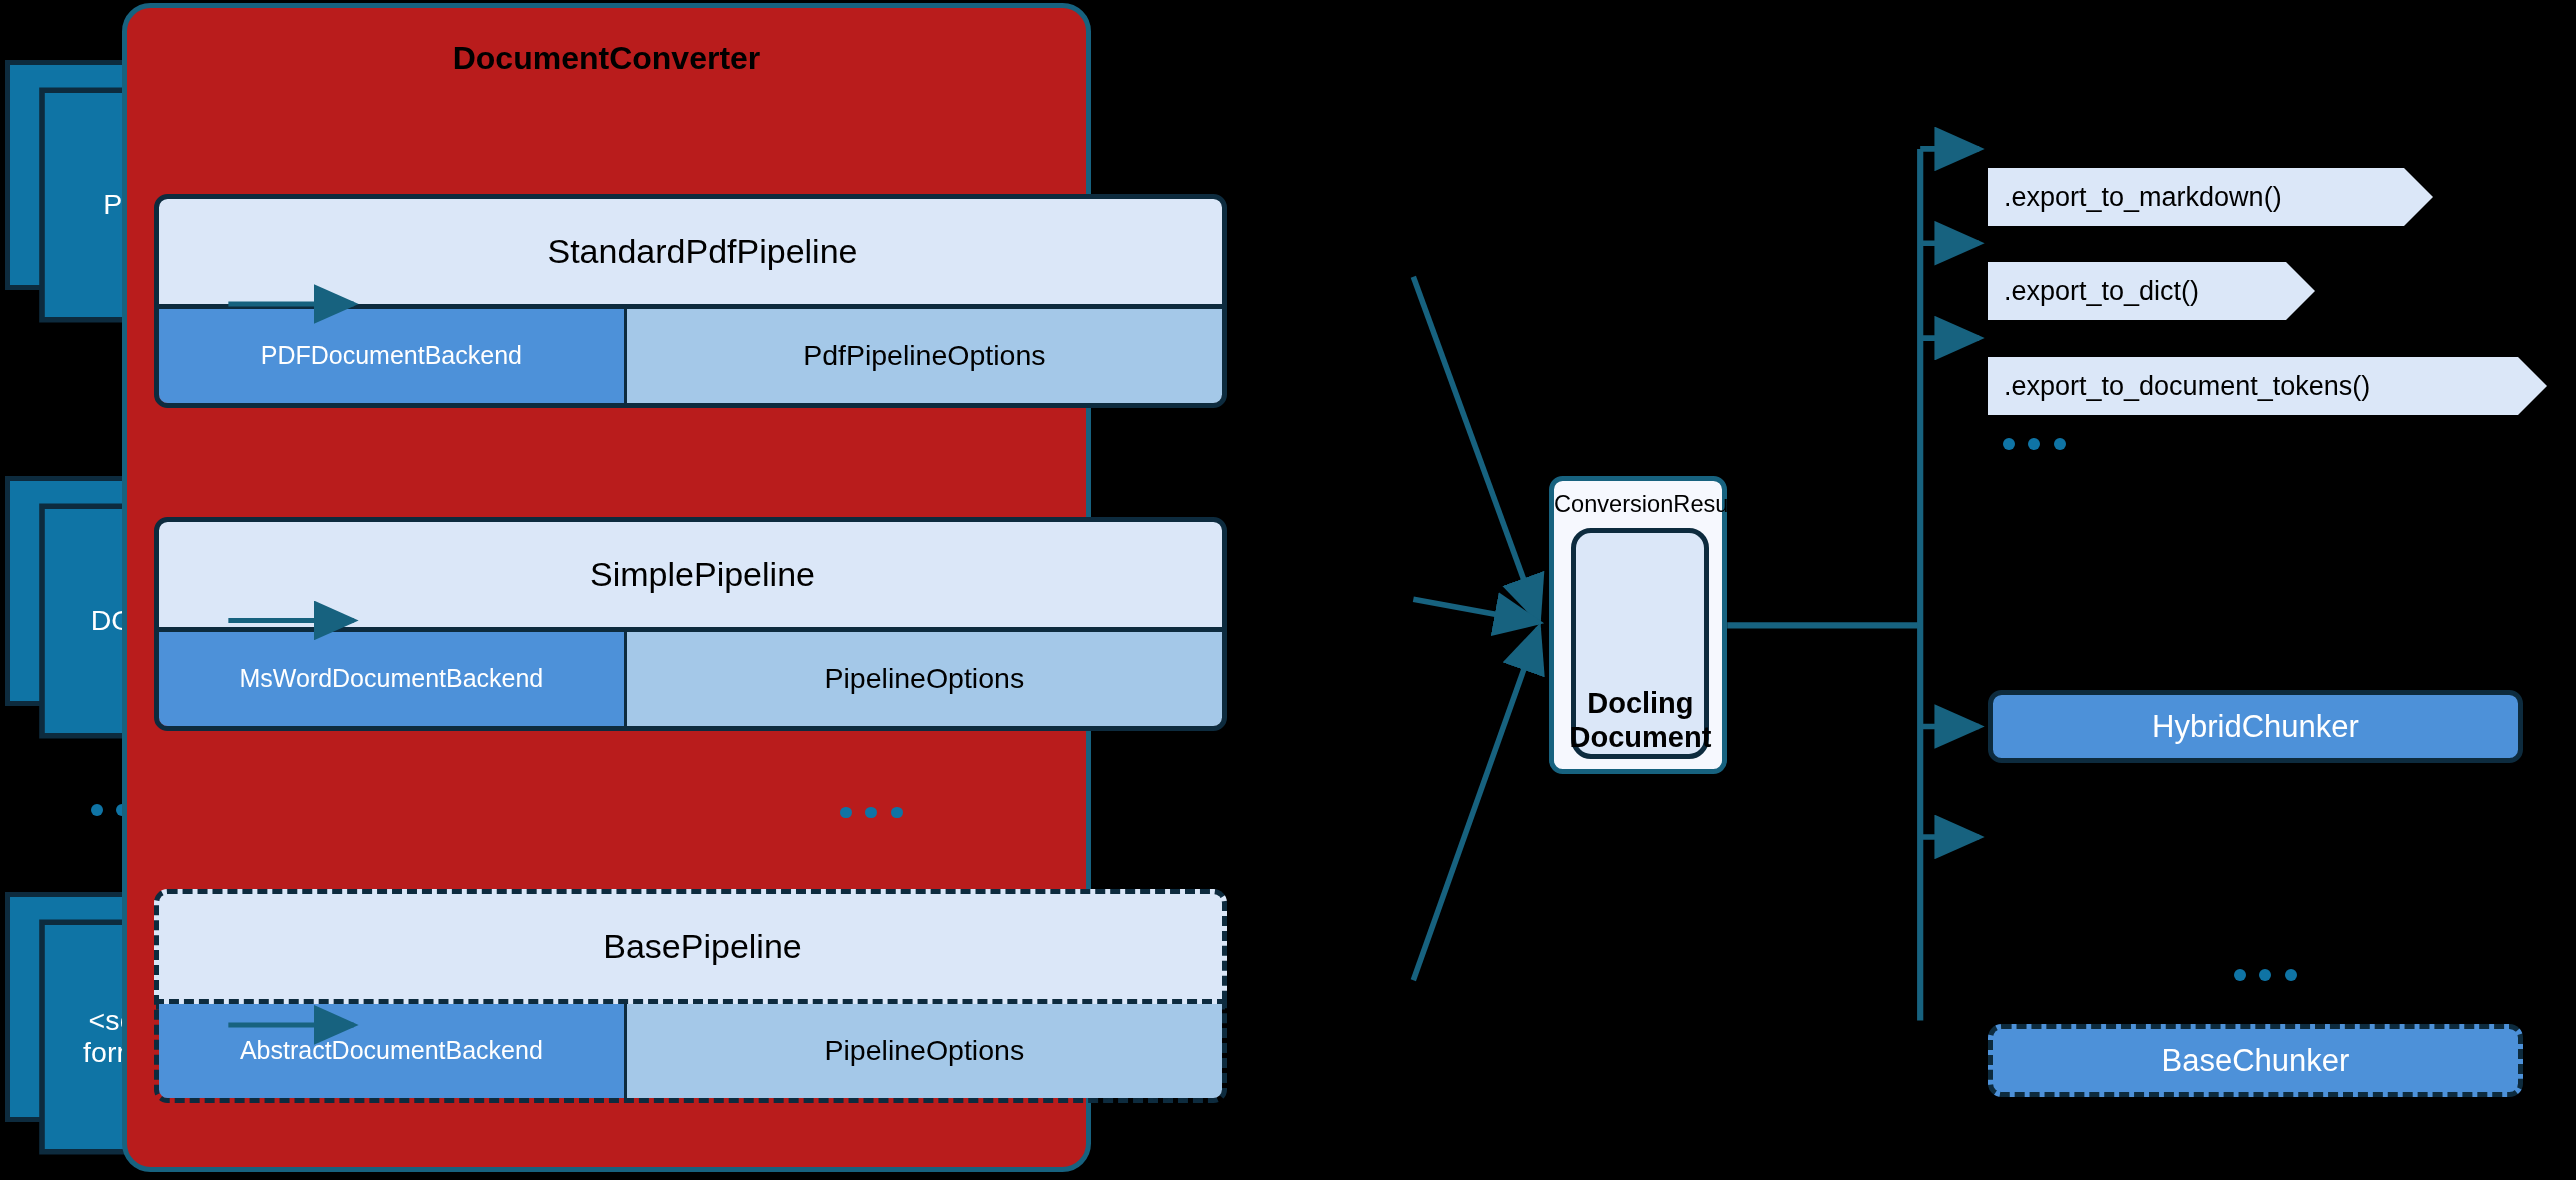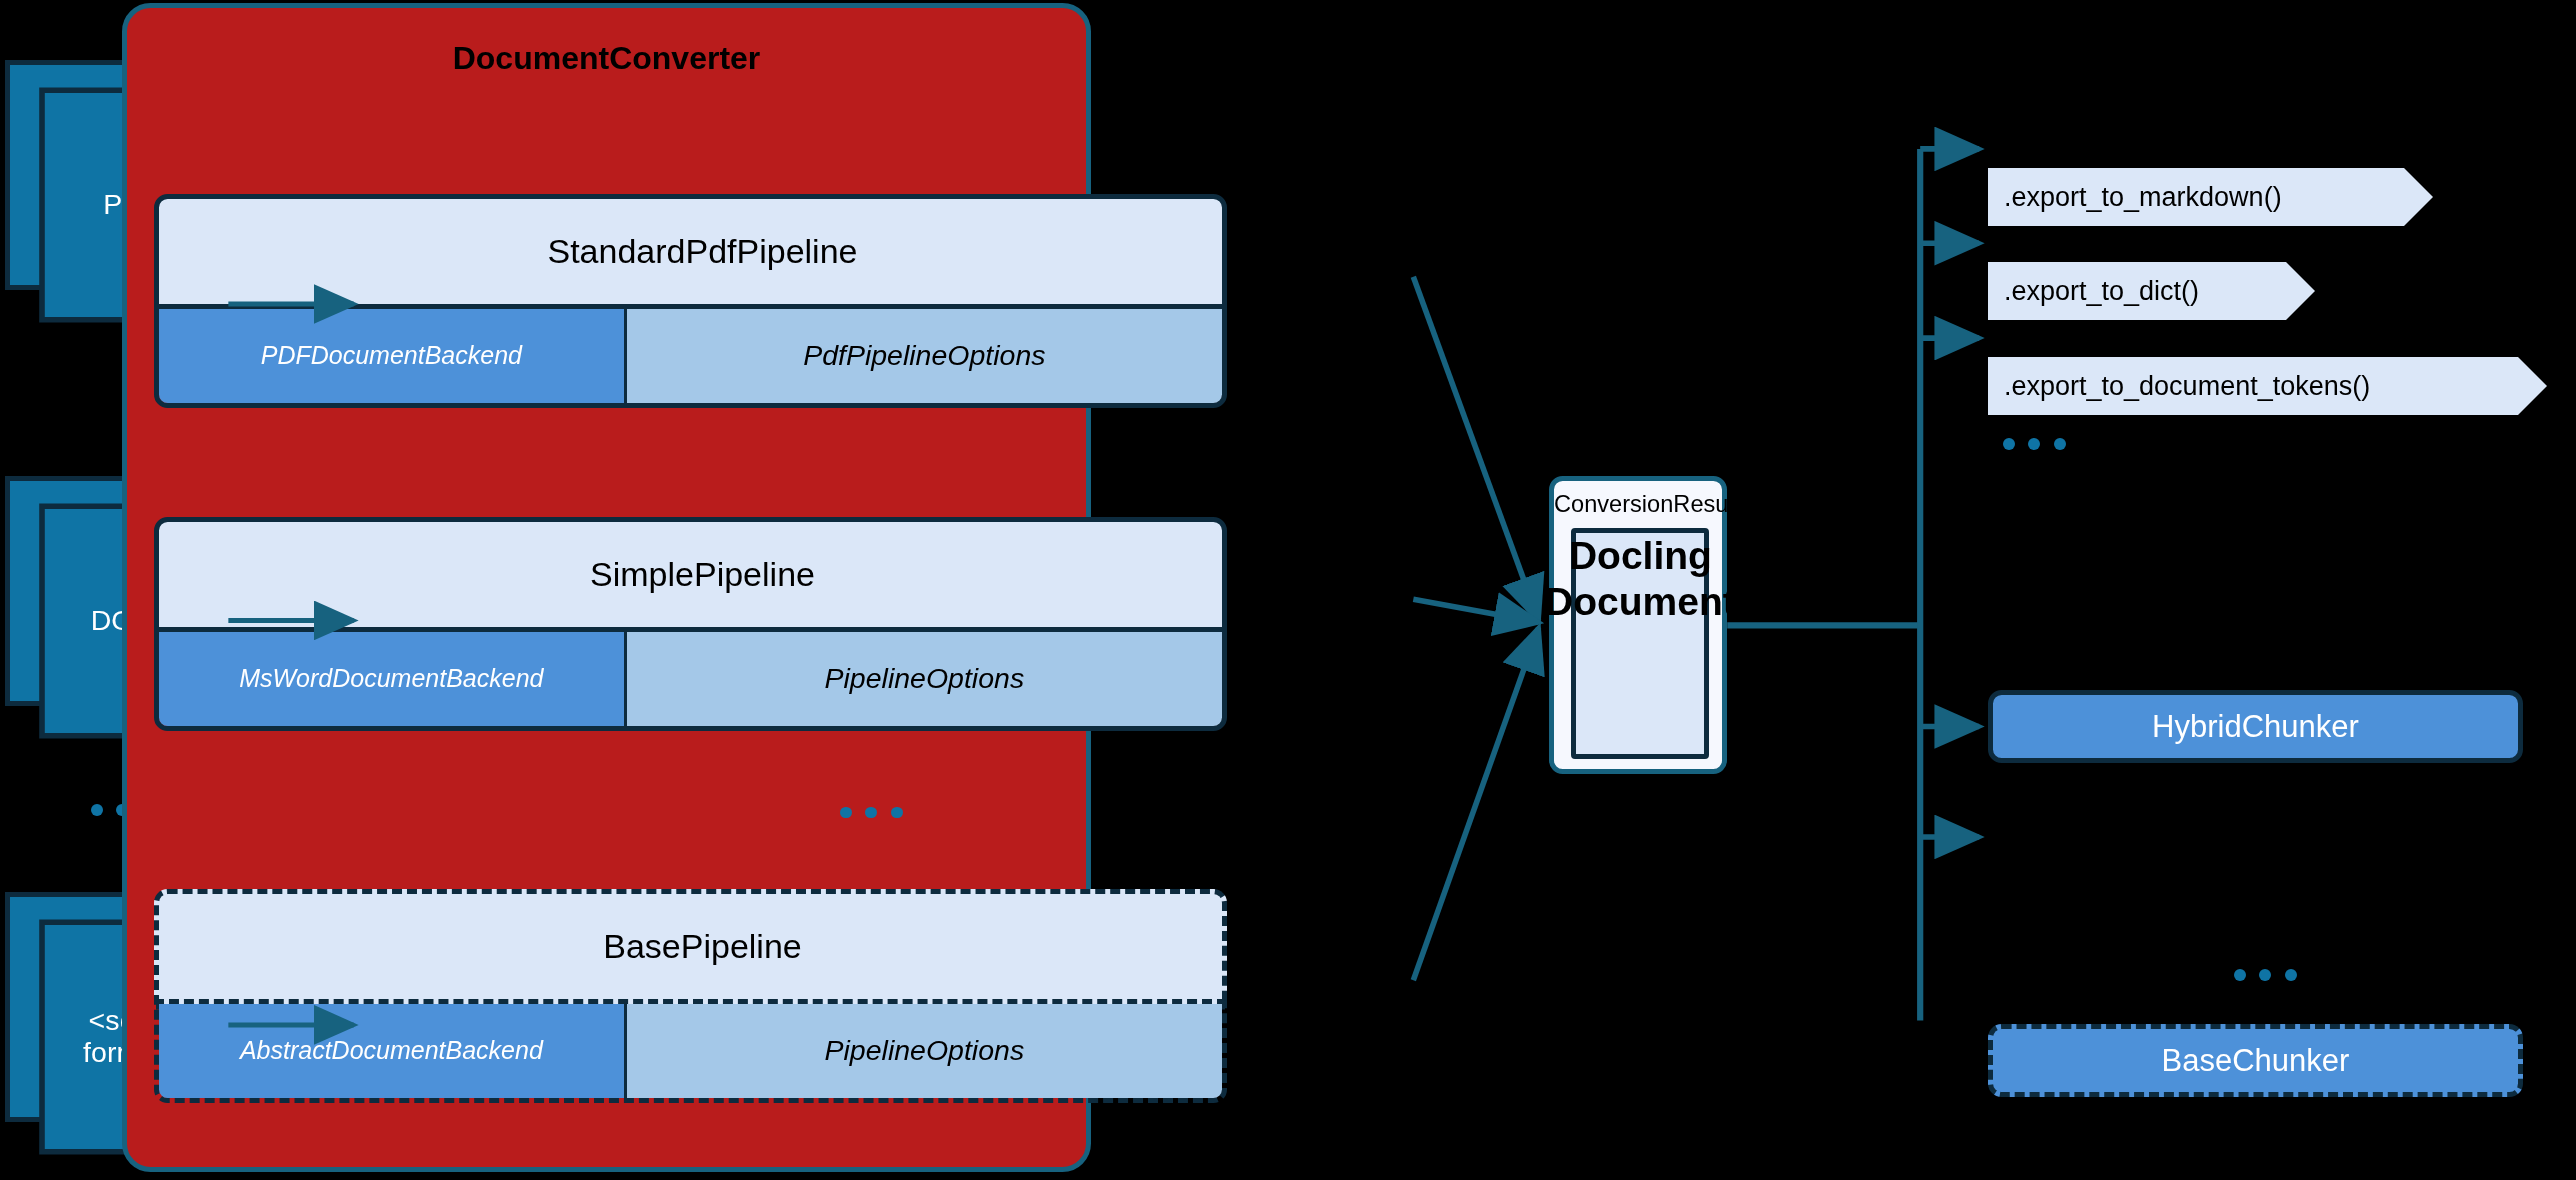--- a/index.html
+++ b/index.html
@@ -28,39 +28,39 @@
   .pgroup{position:absolute;left:27px;width:1073px;}
   .pgroup.dashed .phead{border:5px dashed #0d2b3e;}
   .pgroup.dashed .prow{border:5px dashed #0d2b3e;border-top:none;}
   .phead{height:115px;background:#dbe7f8;border:5px solid #0d2b3e;
          border-radius:13.6px 13.6px 0 0;box-sizing:border-box;
          display:flex;align-items:center;justify-content:center;
          font-size:34px;color:#000;padding-left:24px;}
   .prow{display:flex;height:99px;box-sizing:border-box;
         border:5px solid #0d2b3e;border-top:none;border-radius:0 0 13.6px 13.6px;}
   .pcell{box-sizing:border-box;display:flex;align-items:center;justify-content:center;
-         font-size:25px;font-style:italic;}
+         font-size:25px;}
   .pcell.backend{width:44%;background:#4d91d9;color:#ffffff;
                  border-radius:0 0 0 8.7px;border-right:3.1px solid #0d2b3e;}
   .pcell.options{width:56%;background:#a4c8e8;color:#000000;
                  border-radius:0 0 8.7px 0;font-size:28.5px;}
 
   
   .dots{position:absolute;display:flex;gap:13.6px;align-items:center;}
   .dots i{display:block;width:11.8px;height:11.8px;border-radius:50%;background:#0f74a5;}
 
   
   .convres{position:absolute;left:1549px;top:476px;width:178px;height:298px;
            background:#f6f8fe;border:5px solid #17627f;border-radius:13.6px;box-sizing:border-box;}
   .convres-title{position:absolute;left:0;right:0;top:10px;text-align:center;
                  font-size:23.6px;color:#000;}
   .docling{position:absolute;left:17.4px;top:47px;width:138px;height:231px;
-           background:#dbe7f8;border:5px solid #0d2b3e;border-radius:4px;box-sizing:border-box;
-           display:flex;align-items:flex-start;justify-content:center;text-align:center;
-           font-size:39px;font-weight:bold;color:#000;line-height:1.18;}
+           background:#dbe7f8;border:5px solid #0d2b3e;border-radius:20px;box-sizing:border-box;
+           display:flex;align-items:flex-end;justify-content:center;text-align:center;
+           font-size:29px;font-weight:bold;color:#000;line-height:1.18;}
 
   
   .expbox{position:absolute;height:58px;background:#dbe7f8;
           display:flex;align-items:center;box-sizing:border-box;
           padding-left:16px;font-size:27px;color:#000;white-space:nowrap;margin-top:48px;}
   .expbox::after{content:"";position:absolute;right:-29px;top:0;
                  width:0;height:0;border-top:29px solid transparent;
                  border-bottom:29px solid transparent;border-left:29px solid #dbe7f8;}
 
   

